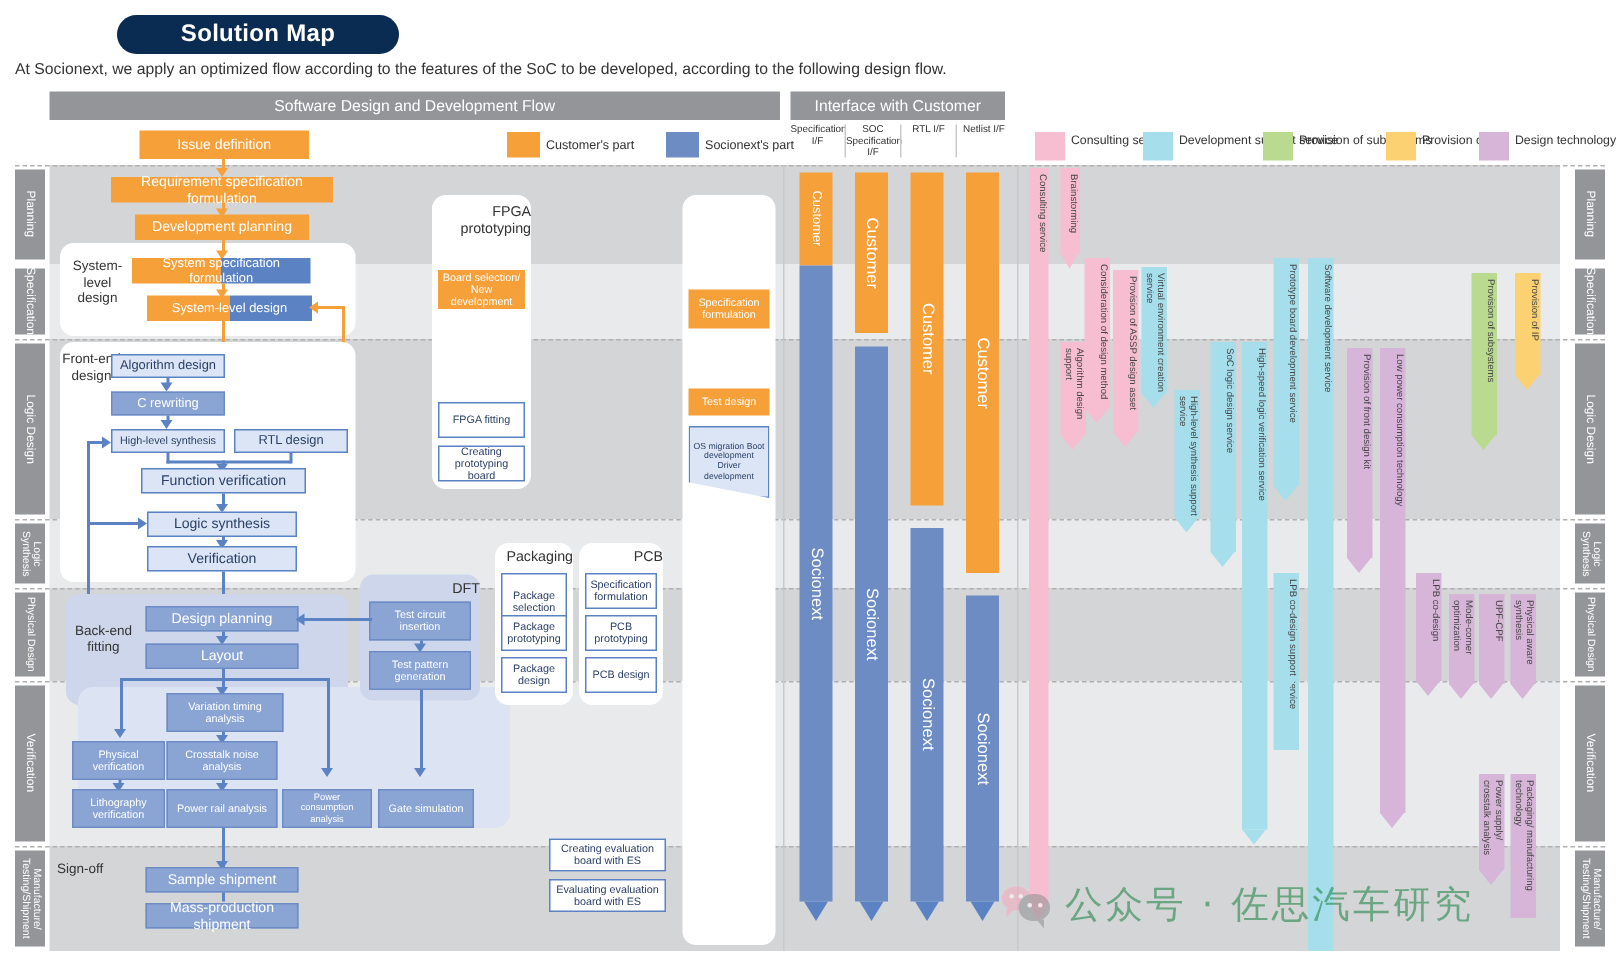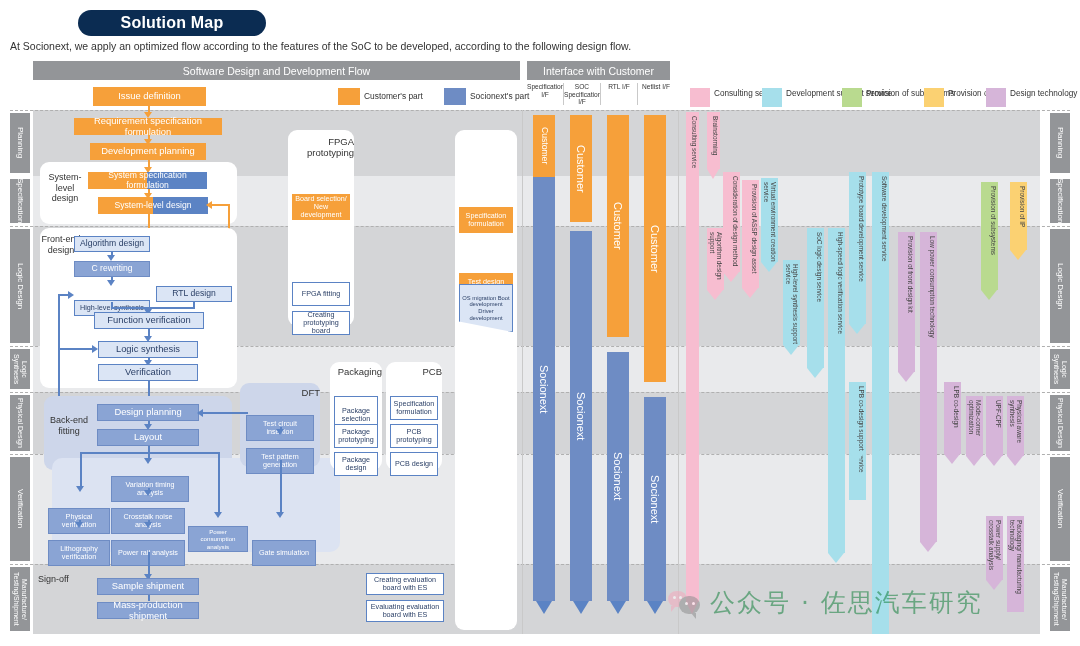--- a/index.html
+++ b/index.html
@@ -80,21 +80,21 @@
   .bx{
     position:absolute; display:flex; align-items:center; justify-content:center;
     text-align:center; font-size:8.6px; line-height:1.14; padding:1px 2px;
   }
   .bx.or{ background:#f6a03a; color:#fff; }
   .bx.lb{ background:#dbe5f5; color:#2a3f66; border:1px solid #5b83c4; }
   .bx.mb{ background:#8aa4d4; color:#fff; border:1px solid #6e8cc4; }
   .bx.wb{ background:#ffffff; color:#2a3f66; border:1px solid #5b83c4; }
   .bx.half{ background:linear-gradient(to right,#f6a03a 0%,#f6a03a 50%,#5b83c4 50%,#5b83c4 100%); color:#fff; }
   .bx.big{ font-size:9.4px; }
-  .bx.sm{ font-size:7.2px;margin-top:14px; }
+  .bx.sm{ font-size:7.2px; }
 
   
   .ar{ position:absolute; }
   .ar.v{ width:2px; }
   .ar.h{ height:2px; }
   .ar.o{ background:#f6a03a; }
   .ar.b{ background:#5b83c4; }
   .tip{ position:absolute; width:0; height:0; }
   .tip.down.o{ border-left:4.5px solid transparent; border-right:4.5px solid transparent; border-top:6px solid #f6a03a; }
   .tip.down.b{ border-left:4.5px solid transparent; border-right:4.5px solid transparent; border-top:6px solid #5b83c4; }

